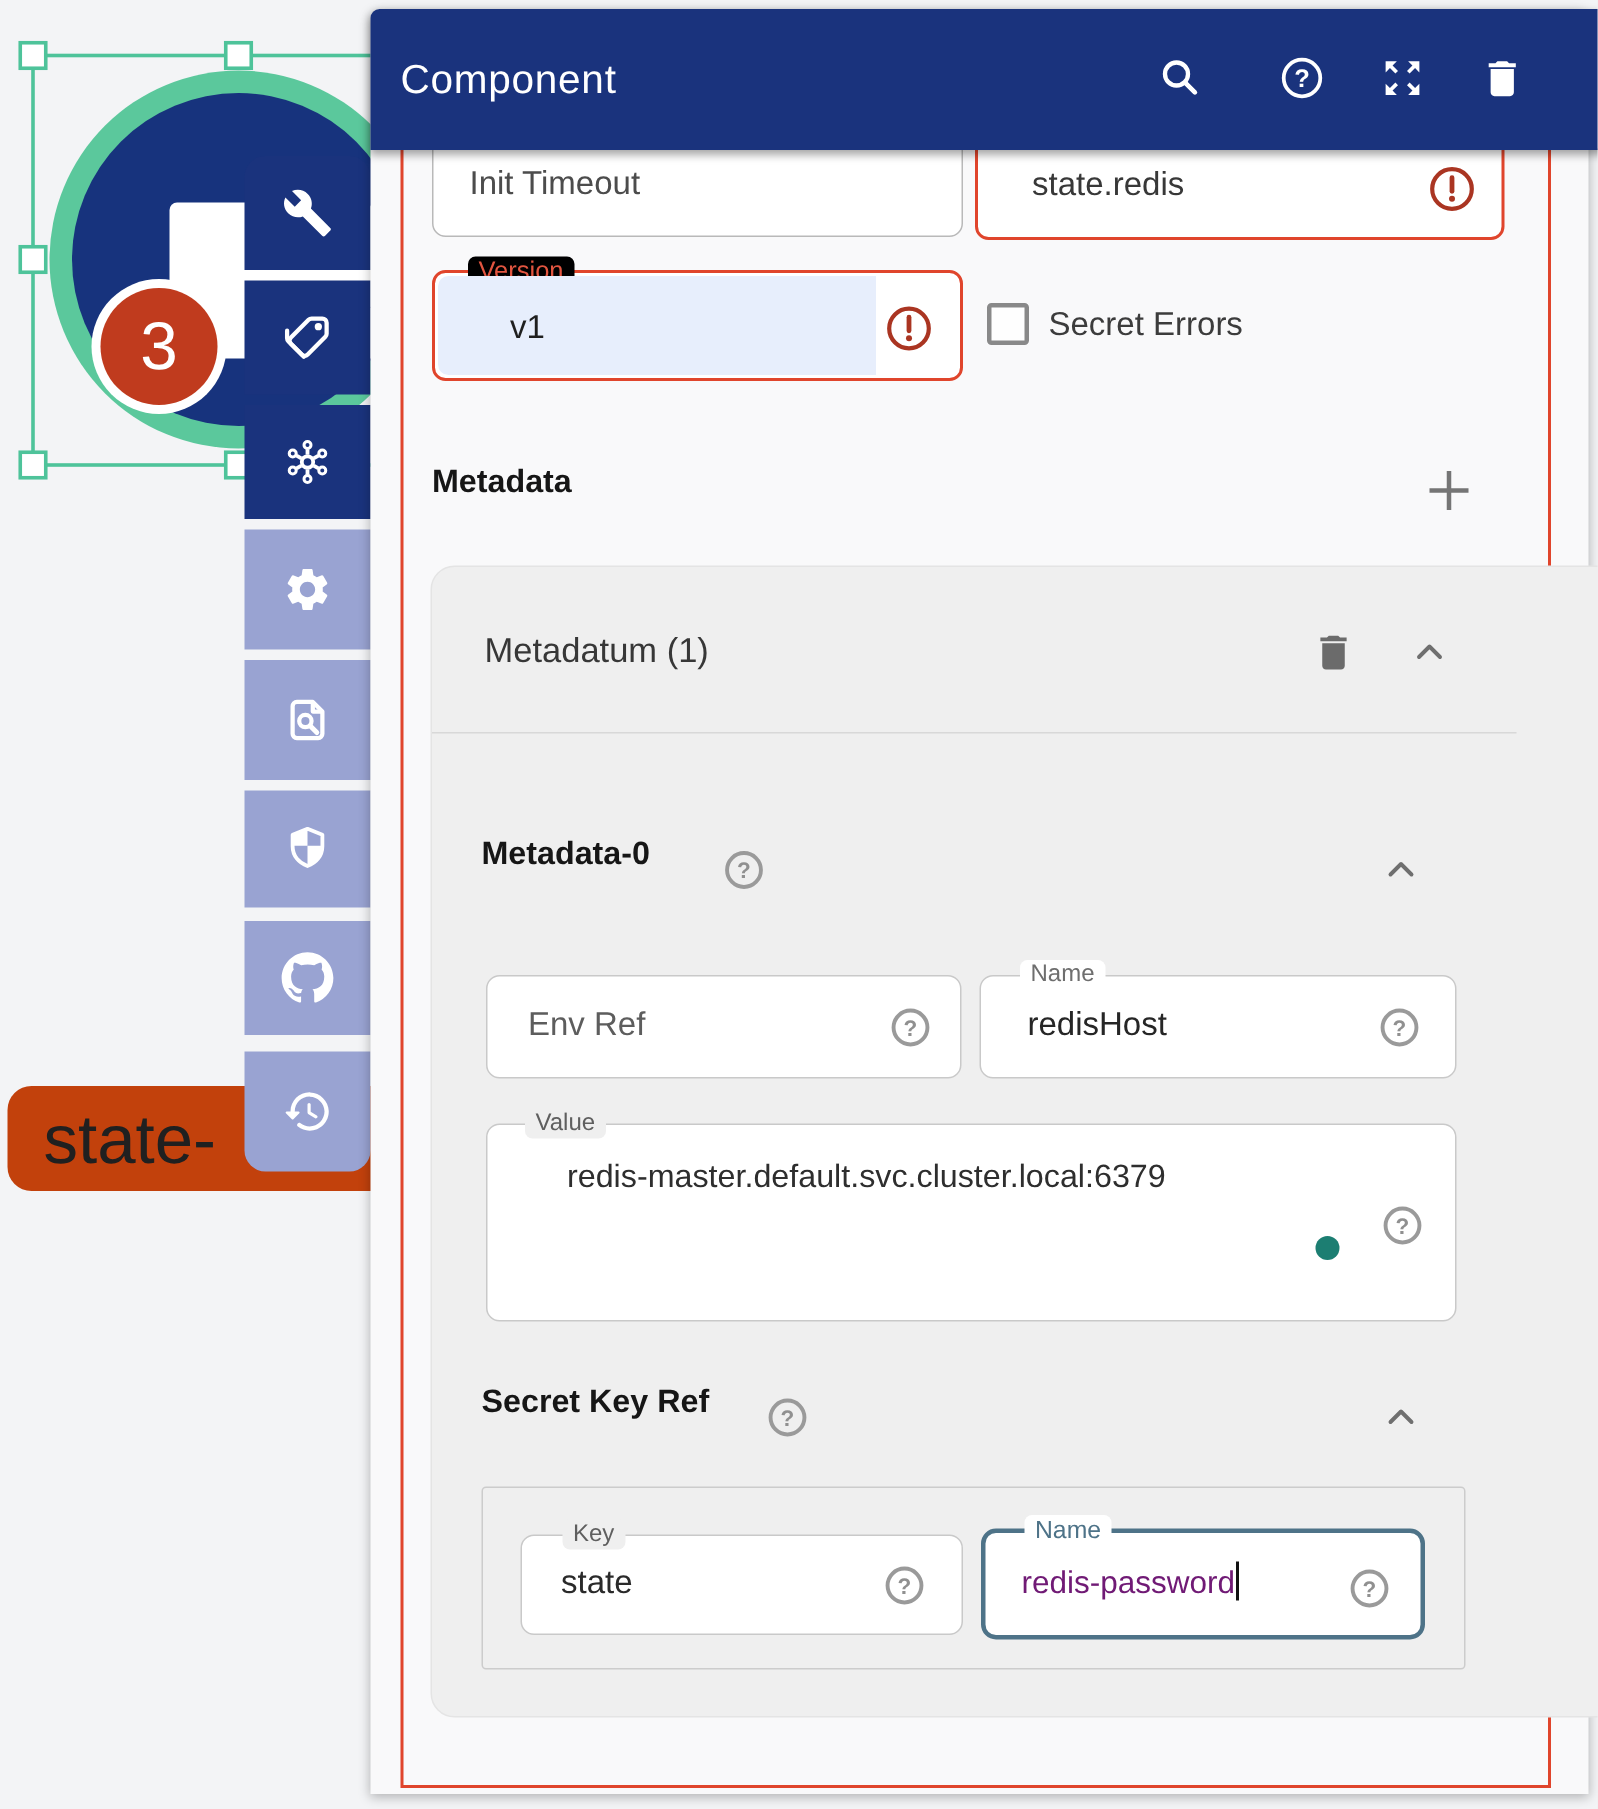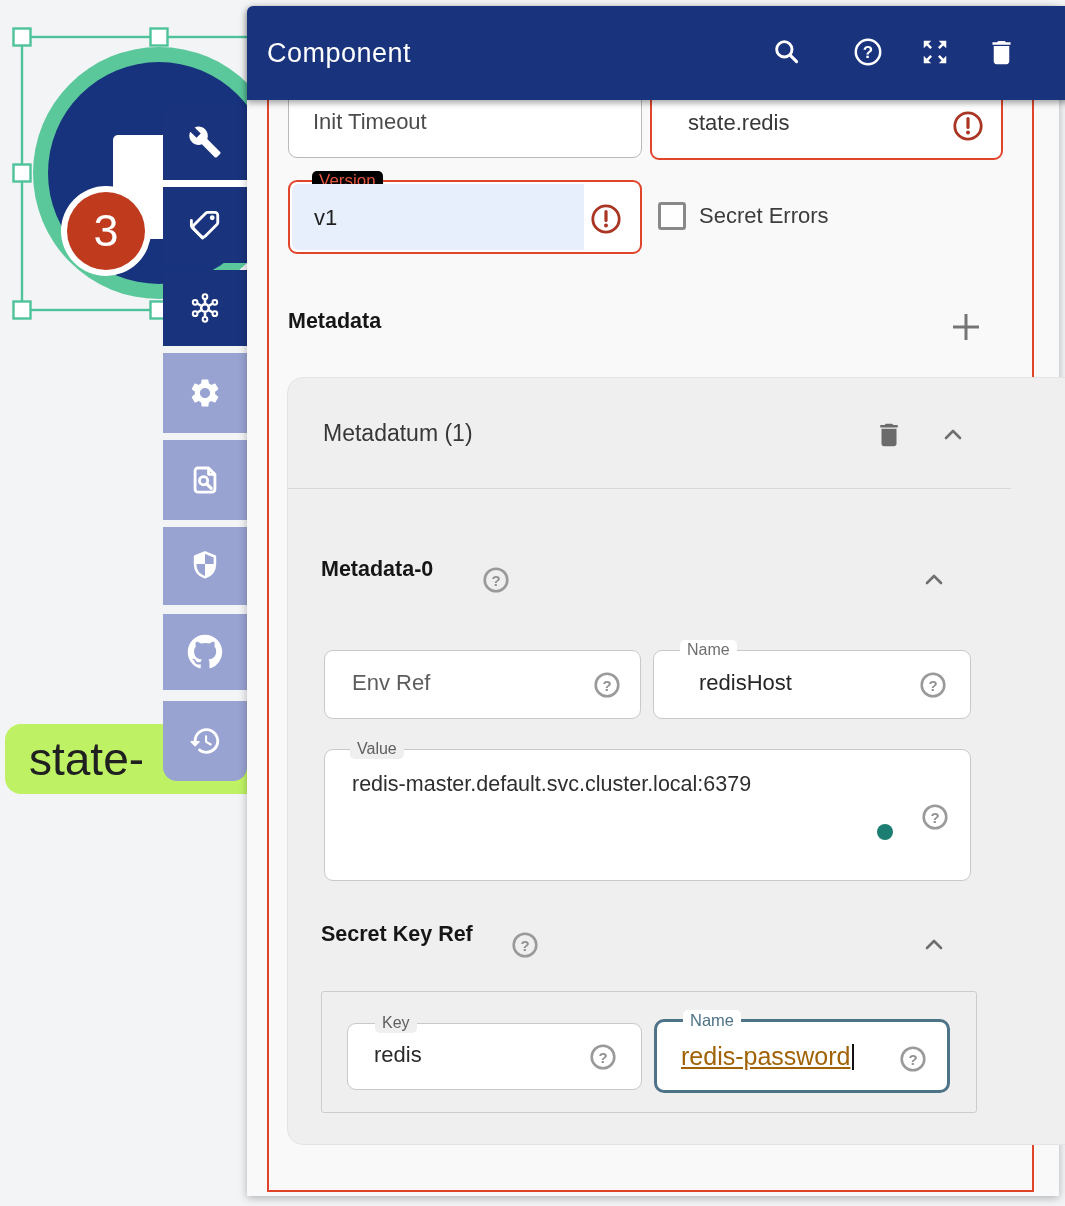--- a/index.html
+++ b/index.html
@@ -3,21 +3,21 @@
 <meta charset="utf-8">
 <style>
   html,body{margin:0;padding:0;}
   body{width:1065px;height:1206px;position:relative;background:#f3f4f6;
        font-family:"Liberation Sans", sans-serif;overflow:hidden;}
   .abs{position:absolute;}
   svg{display:block;}
 
   
   #node-svg{left:0;top:390;}
-  .node-label{left:5px;top:724px;width:266px;height:70px;background:#bef264;
+  .node-label{left:5px;top:724px;width:266px;height:70px;background:#c2410c;
     border-radius:16px;font-size:46px;line-height:70px;padding-left:24px;
     color:#202020;font-weight:400;white-space:nowrap;overflow:hidden;}
 
   
   .toolbar{left:163px;top:104px;width:84px;height:678px;}
   .tbtn{position:absolute;left:0;width:84px;display:flex;align-items:center;
     justify-content:center;cursor:pointer;}
   .tbtn.dark{background:#1a337d;}
   .tbtn.light{background:#99a3d2;}
 
@@ -29,21 +29,21 @@
   .panel-header{left:0;top:0;width:932px;height:94px;background:#1a337d;
     border-radius:6px 6px 0 0;z-index:5;box-shadow:0 3px 6px rgba(0,0,0,.35);}
   .panel-title{left:20px;top:0;line-height:94px;font-size:27px;color:#fff;
     letter-spacing:.5px;}
   .hbtn{width:44px;height:44px;top:24px;display:flex;align-items:center;
     justify-content:center;cursor:pointer;border-radius:50%;}
   .content{z-index:2;}
 
   .field{background:#fff;border:1.5px solid #b9b9b9;border-radius:9px;
     box-sizing:border-box;position:absolute;}
-  .field .val{font-size:22px;color:#2a2a2a;white-space:nowrap;}
+  .field .val{font-size:22px;color:#2a2a2a;white-space:nowrap;margin-left:26px;}
   .err-border{border:2px solid #e0452c;}
   .chip{position:absolute;top:-11px;font-size:16px;padding:0 7px;
     border-radius:5px;line-height:20px;}
   .qmark{position:absolute;}
   .heading{font-weight:bold;font-size:21.5px;color:#161616;}
 
   .card{left:40px;top:371px;width:857px;height:768px;background:#efefef;
     border:1px solid #e4e4e4;border-radius:16px;box-sizing:border-box;}
   .card-head{left:0;top:0;width:723px;height:110px;border-bottom:1px solid #d8d8d8;}
   .card-title{left:35px;line-height:110px;font-size:23px;color:#373737;}
@@ -247,21 +247,21 @@
       <div class="field" style="left:36px;top:272px;width:317px;height:69px;border-color:#c9c9c9;">
         <div class="val" style="margin:0 0 0 27px;line-height:64px;color:#5d5d5d;">Env Ref</div>
         <svg class="qmark" style="left:267px;top:19px;" width="30" height="30" viewBox="0 0 30 30">
           <circle cx="15" cy="15" r="11.3" fill="none" stroke="#9a9a9a" stroke-width="2.6"></circle>
           <text x="15" y="20.5" text-anchor="middle" font-size="15" font-weight="bold" fill="#909090">?</text>
         </svg>
       </div>
 
       <div class="field" style="left:365px;top:272px;width:318px;height:69px;border-color:#c9c9c9;">
         <span class="chip" style="left:26px;background:#fff;color:#6e6e6e;">Name</span>
-        <div class="val" style="margin:0 0 0 45px;line-height:64px;color:#262626;">redisHost</div>
+        <div class="val" style="margin:0 0 0 31px;line-height:64px;color:#262626;">redisHost</div>
         <svg class="qmark" style="left:264px;top:19px;" width="30" height="30" viewBox="0 0 30 30">
           <circle cx="15" cy="15" r="11.3" fill="none" stroke="#9a9a9a" stroke-width="2.6"></circle>
           <text x="15" y="20.5" text-anchor="middle" font-size="15" font-weight="bold" fill="#909090">?</text>
         </svg>
       </div>
 
       <div class="field" style="left:36px;top:371px;width:647px;height:132px;border-color:#c9c9c9;">
         <span class="chip" style="left:25px;background:#efefef;color:#5f5f5f;">Value</span>
         <div class="val" style="position:absolute;left:27px;top:22px;font-size:21.5px;color:#2e2e2e;">redis-master.default.svc.cluster.local:6379</div>
         <svg class="qmark" style="left:595px;top:52px;" width="30" height="30" viewBox="0 0 30 30">
@@ -278,30 +278,30 @@
       </svg>
       <div class="abs ibtn" style="left:628px;top:549px;width:36px;height:36px;">
         <svg width="30" height="30" viewBox="0 0 30 30" fill="none" stroke="#6f6f6f" stroke-width="2.6" stroke-linecap="round" stroke-linejoin="round">
           <path d="M8 18 L15 11 L22 18"></path>
         </svg>
       </div>
 
       <div class="abs inner-box">
         <div class="field" style="left:25px;top:31px;width:295px;height:67px;border-color:#c9c9c9;">
           <span class="chip" style="left:27px;background:#efefef;color:#5f5f5f;">Key</span>
-          <div class="val" style="margin:0 0 0 26px;line-height:62px;color:#2a2a2a;">redis</div>
+          <div class="val" style="margin:0 0 0 26px;line-height:62px;color:#2a2a2a;">state</div>
           <svg class="qmark" style="left:240px;top:18px;" width="30" height="30" viewBox="0 0 30 30">
             <circle cx="15" cy="15" r="11.3" fill="none" stroke="#9a9a9a" stroke-width="2.6"></circle>
             <text x="15" y="20.5" text-anchor="middle" font-size="15" font-weight="bold" fill="#909090">?</text>
           </svg>
         </div>
 
         <div class="field focus-field" style="left:332px;top:27px;width:296px;height:74px;">
           <span class="chip" style="left:26px;background:#fff;color:#4e7388;font-size:16.5px;top:-12px;">Name</span>
-          <div style="position:absolute;left:24px;top:0;line-height:68px;font-size:25px;color:#a16207;white-space:nowrap;text-decoration:underline;">
+          <div style="position:absolute;left:24px;top:0;line-height:68px;font-size:21px;color:#701a75;white-space:nowrap;">
             <span>redis-password</span><span class="caret"></span>
           </div>
           <svg class="qmark" style="left:241px;top:22px;" width="30" height="30" viewBox="0 0 30 30">
             <circle cx="15" cy="15" r="11.3" fill="none" stroke="#9a9a9a" stroke-width="2.6"></circle>
             <text x="15" y="20.5" text-anchor="middle" font-size="15" font-weight="bold" fill="#909090">?</text>
           </svg>
         </div>
       </div>
     </div>
   </div>

